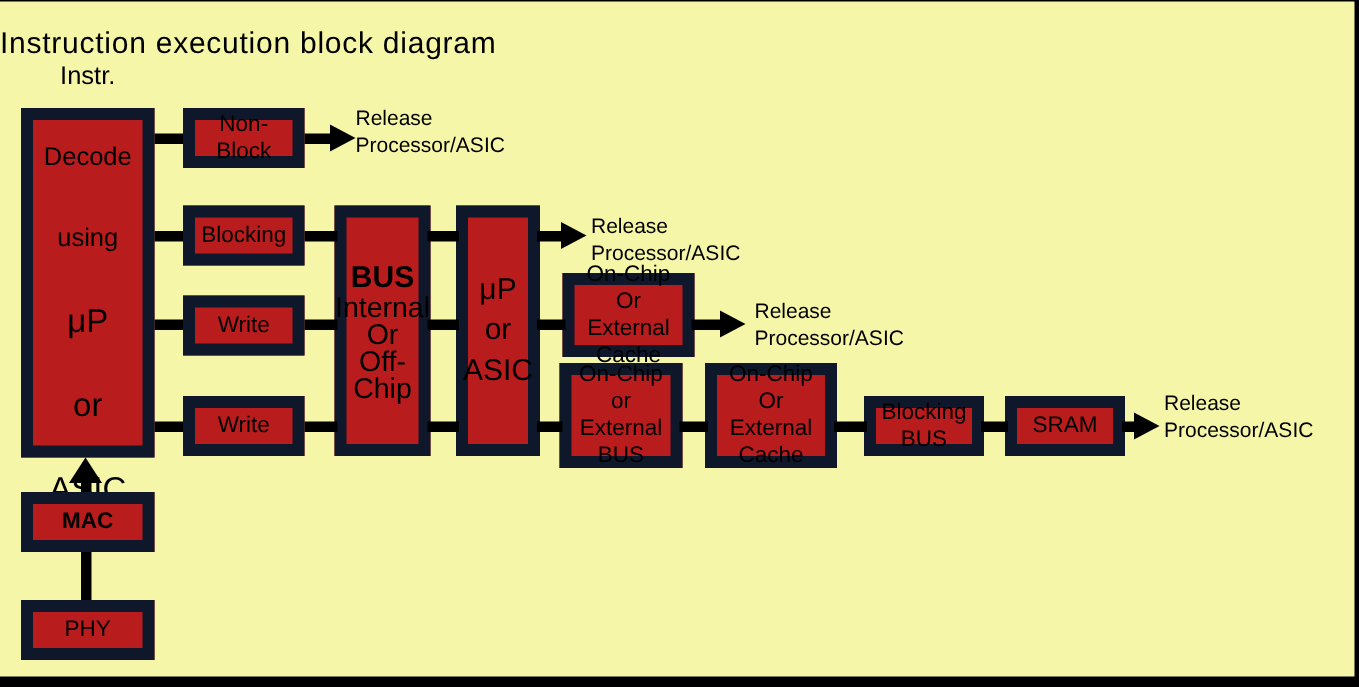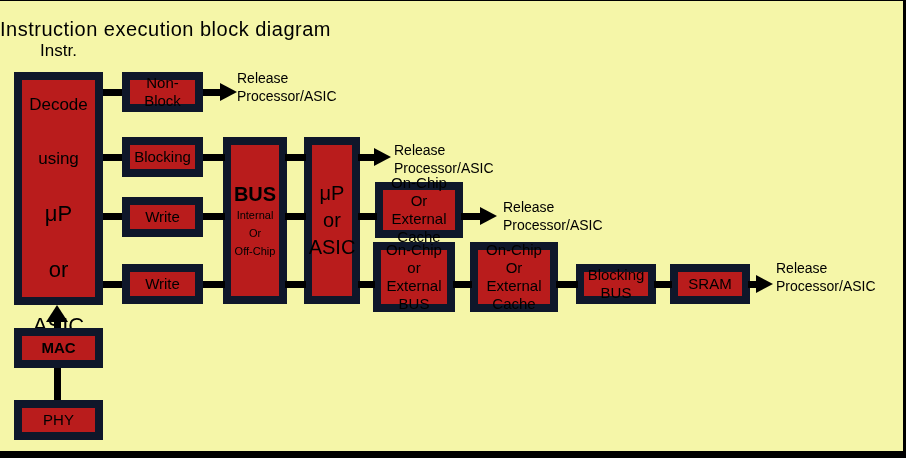--- a/index.html
+++ b/index.html
@@ -54,21 +54,21 @@
   .obus     { left: 373px; top: 241px; width: 82px; height: 70px; }
   .cache2   { left: 470px; top: 241px; width: 88px; height: 70px; }
   .ebus     { left: 576px; top: 263px; width: 80px; height: 40px; }
   .sram     { left: 670px; top: 263px; width: 80px; height: 40px; }
   .mac      { left: 14px;  top: 327px; width: 89px; height: 40px; font-weight: bold; }
   .phy      { left: 14px;  top: 399px; width: 89px; height: 40px; }
 
   .decode-line-sm { font-size: 17px; line-height: 25px; }
   .decode-line-lg { font-size: 22px; line-height: 27px; }
   .bus-title { font-size: 20px; font-weight: bold; line-height: 24px; }
-  .bus-sub   { font-size: 11px; line-height: 18px; }
+  .bus-sub   { font-size: 19px; line-height: 18px; }
 
   .line { position: absolute; background: #000; }
   .hline { height: 7px; }
   .vline { width: 7px; }
 
   .arrow-right {
     position: absolute;
     width: 0; height: 0;
     border-top: 9px solid transparent;
     border-bottom: 9px solid transparent;

